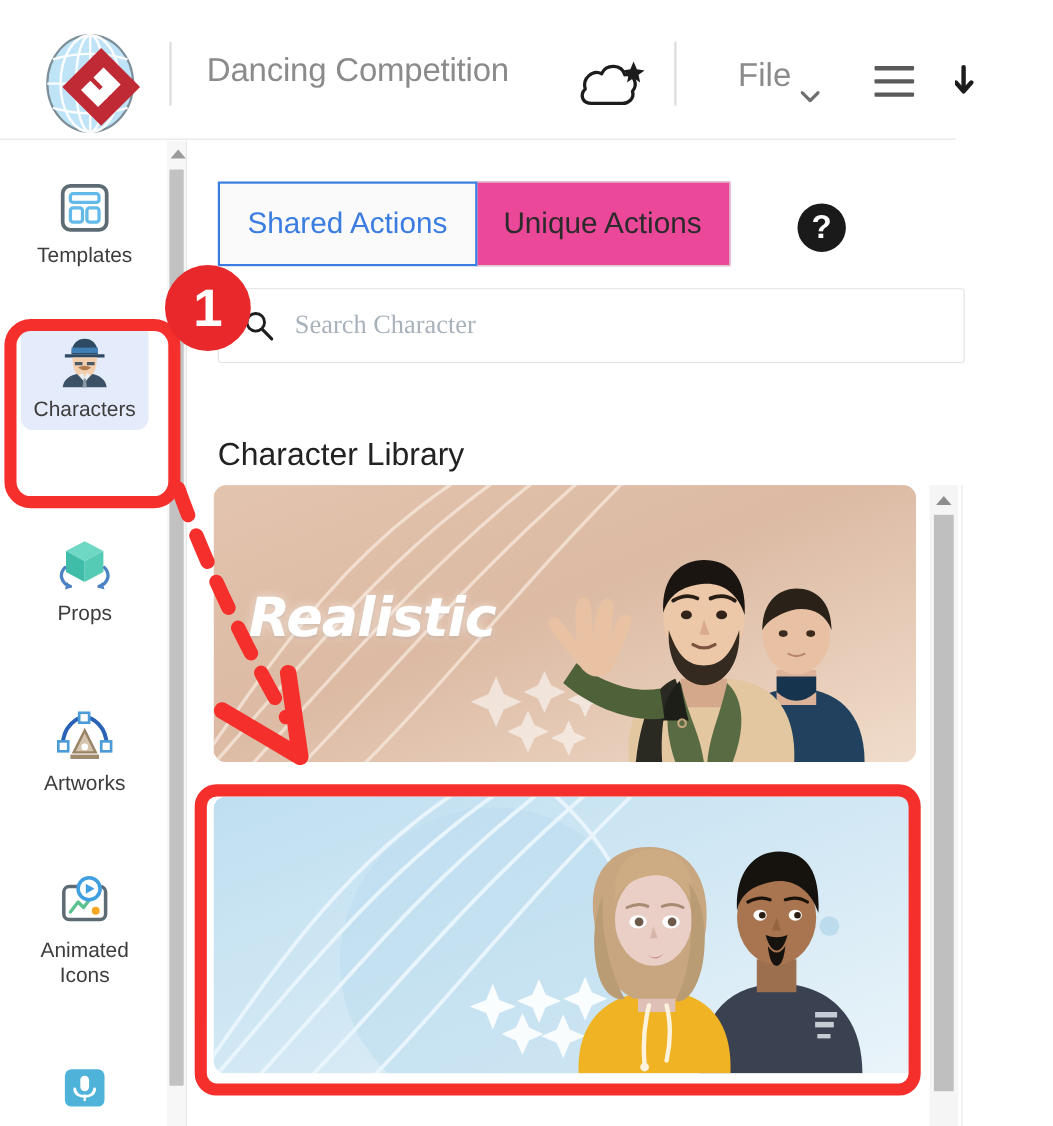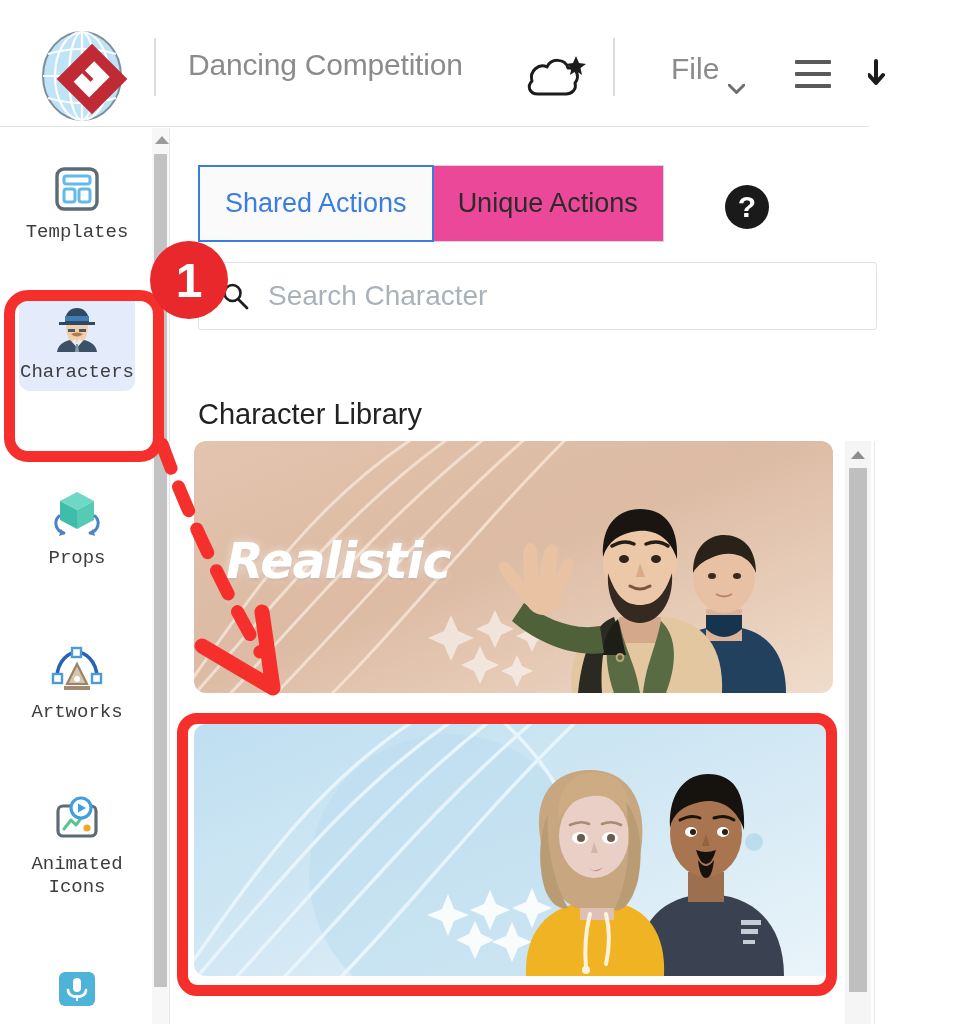--- a/index.html
+++ b/index.html
@@ -115,21 +115,20 @@
     display: flex;
     align-items: center;
     justify-content: center;
   }
   .side-label {
     font-size: 19px;
     color: #3d3d3d;
     line-height: 23px;
     padding-bottom: 7px;
     padding-top: 4px;
-    font-family: Liberation Mono, monospace;
   }
 
   
   #side-scroll-track {
     position: absolute;
     left: 152px; top: 128px;
     width: 18px; height: 896px;
     background: #f7f7f7;
     border-right: 1px solid #e8e8e8;
     box-sizing: border-box;
@@ -219,23 +218,23 @@
   #search-icon {
     margin-left: 22px;
     width: 28px; height: 28px;
     flex: none;
   }
   #search-input {
     border: none;
     outline: none;
     background: transparent;
     margin-left: 17px;
-    font-size: 28px;
+    font-size: 24px;
     color: #a21caf;
-    font-family: Liberation Sans, sans-serif;
+    font-family: Liberation Serif, serif;
     width: 560px;
   }
   #search-input::placeholder { color: #a9b2bb; }
 
   #lib-title {
     position: absolute;
     left: 27px; top: 270px;
     font-size: 29px;
     color: #222222;
     white-space: nowrap;

